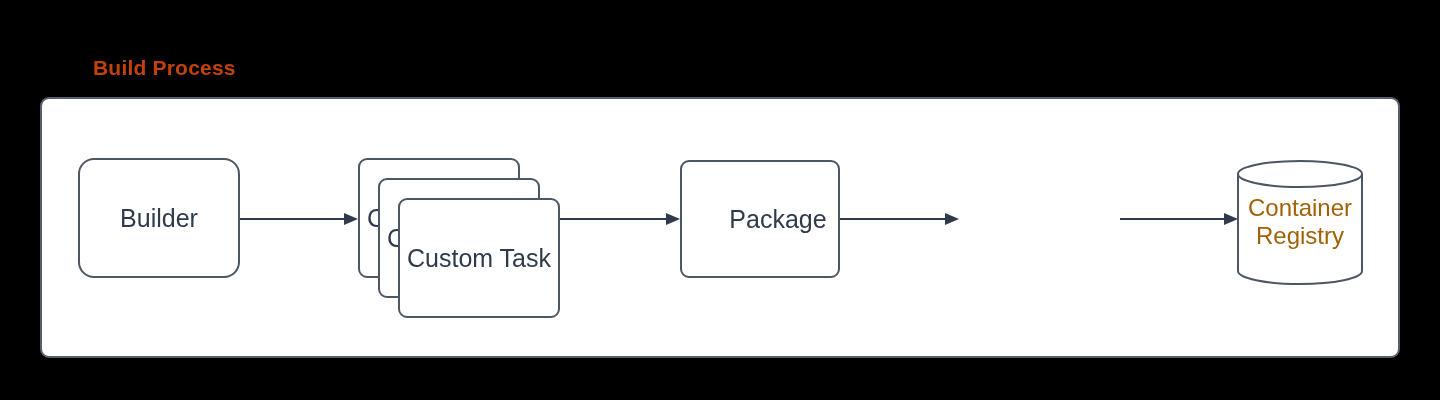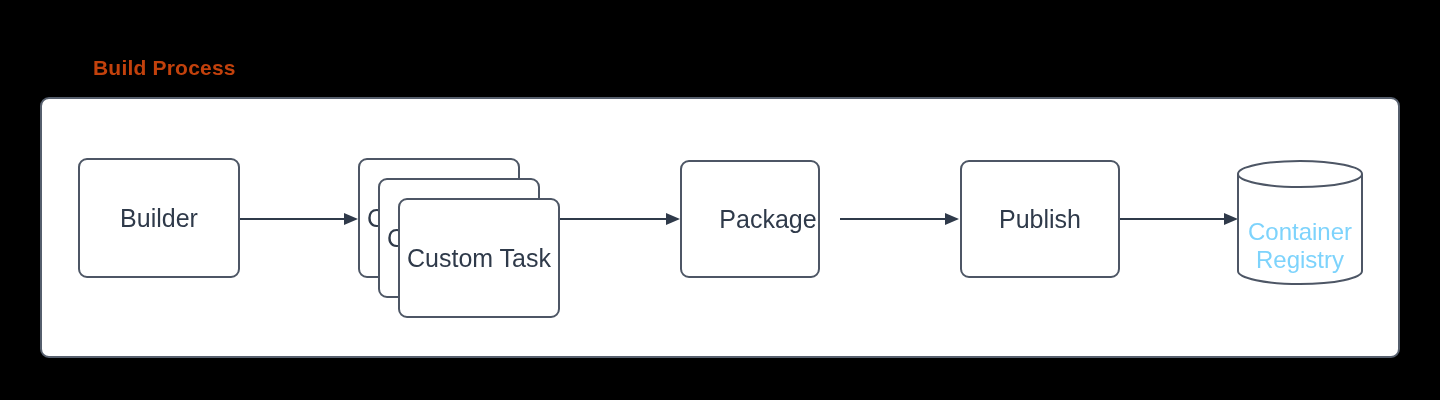--- a/index.html
+++ b/index.html
@@ -40,42 +40,41 @@
     background: #ffffff;
     border: 2px solid #4d5665;
     border-radius: 9px;
     display: flex;
     align-items: center;
     justify-content: center;
     font-size: 25px;
     color: #2f3a4a;
     white-space: nowrap;
   }
-  .node-builder   { left: 78px;  top: 158px; }
+  .node-builder   { left: 78px;  top: 158px; border-radius: 16px; }
   .ct-back        { left: 358px; top: 158px; z-index: 1; }
   .ct-middle      { left: 378px; top: 178px; z-index: 2; }
   .ct-front       { left: 398px; top: 198px; z-index: 3; }
-  .node-package   { left: 680px; top: 160px; width: 140px; height: 118px; padding-left: 36px; }
+  .node-package   { left: 680px; top: 160px; width: 160px; height: 118px; padding-left: 36px; }
   .node-publish   { left: 960px; top: 160px; width: 160px; height: 118px; }
   .arrow { position: absolute; top: 211px; height: 16px; z-index: 0; }
   .arrow-1 { left: 240px;  width: 118px; }
   .arrow-2 { left: 560px;  width: 120px; z-index: 4; }
   .arrow-3 { left: 840px;  width: 119px; }
   .arrow-4 { left: 1120px; width: 118px; }
   .cylinder-svg { position: absolute; left: 1236px; top: 158px; width: 128px; height: 130px; }
   .cylinder-label {
     position: absolute;
     left: 1238px;
     top: 194px;
     width: 124px;
     text-align: center;
     font-size: 24px;
     line-height: 28px;
-    color: #7dd3fc;
-    margin-top: 24px;
+    color: #a16207;
   }
 </style>
 </head>
 <body>
 
 <div class="stage">
 
   <div class="diagram-title">Build Process</div>
 
   <div class="panel"></div>
@@ -106,23 +105,20 @@
 
   <div class="node node-package">
     <span>Package</span>
   </div>
 
   <svg class="arrow arrow-3" viewBox="0 0 119 16">
     <line x1="0" y1="8" x2="107" y2="8" stroke="#2f3a4a" stroke-width="2"></line>
     <polygon points="105,2 119,8 105,14" fill="#2f3a4a"></polygon>
   </svg>
 
-  <div class="node node-publish">
-    <span>Publish</span>
-  </div>
 
   <svg class="arrow arrow-4" viewBox="0 0 118 16">
     <line x1="0" y1="8" x2="106" y2="8" stroke="#2f3a4a" stroke-width="2"></line>
     <polygon points="104,2 118,8 104,14" fill="#2f3a4a"></polygon>
   </svg>
 
   <svg class="cylinder-svg" viewBox="0 0 128 130">
     <path d="M 2 16 A 62 13 0 0 1 126 16 L 126 113 A 62 13 0 0 1 2 113 Z" fill="#ffffff" stroke="#4d5665" stroke-width="2"></path>
     <path d="M 2 16 A 62 13 0 0 0 126 16" fill="none" stroke="#4d5665" stroke-width="2"></path>
   </svg>

